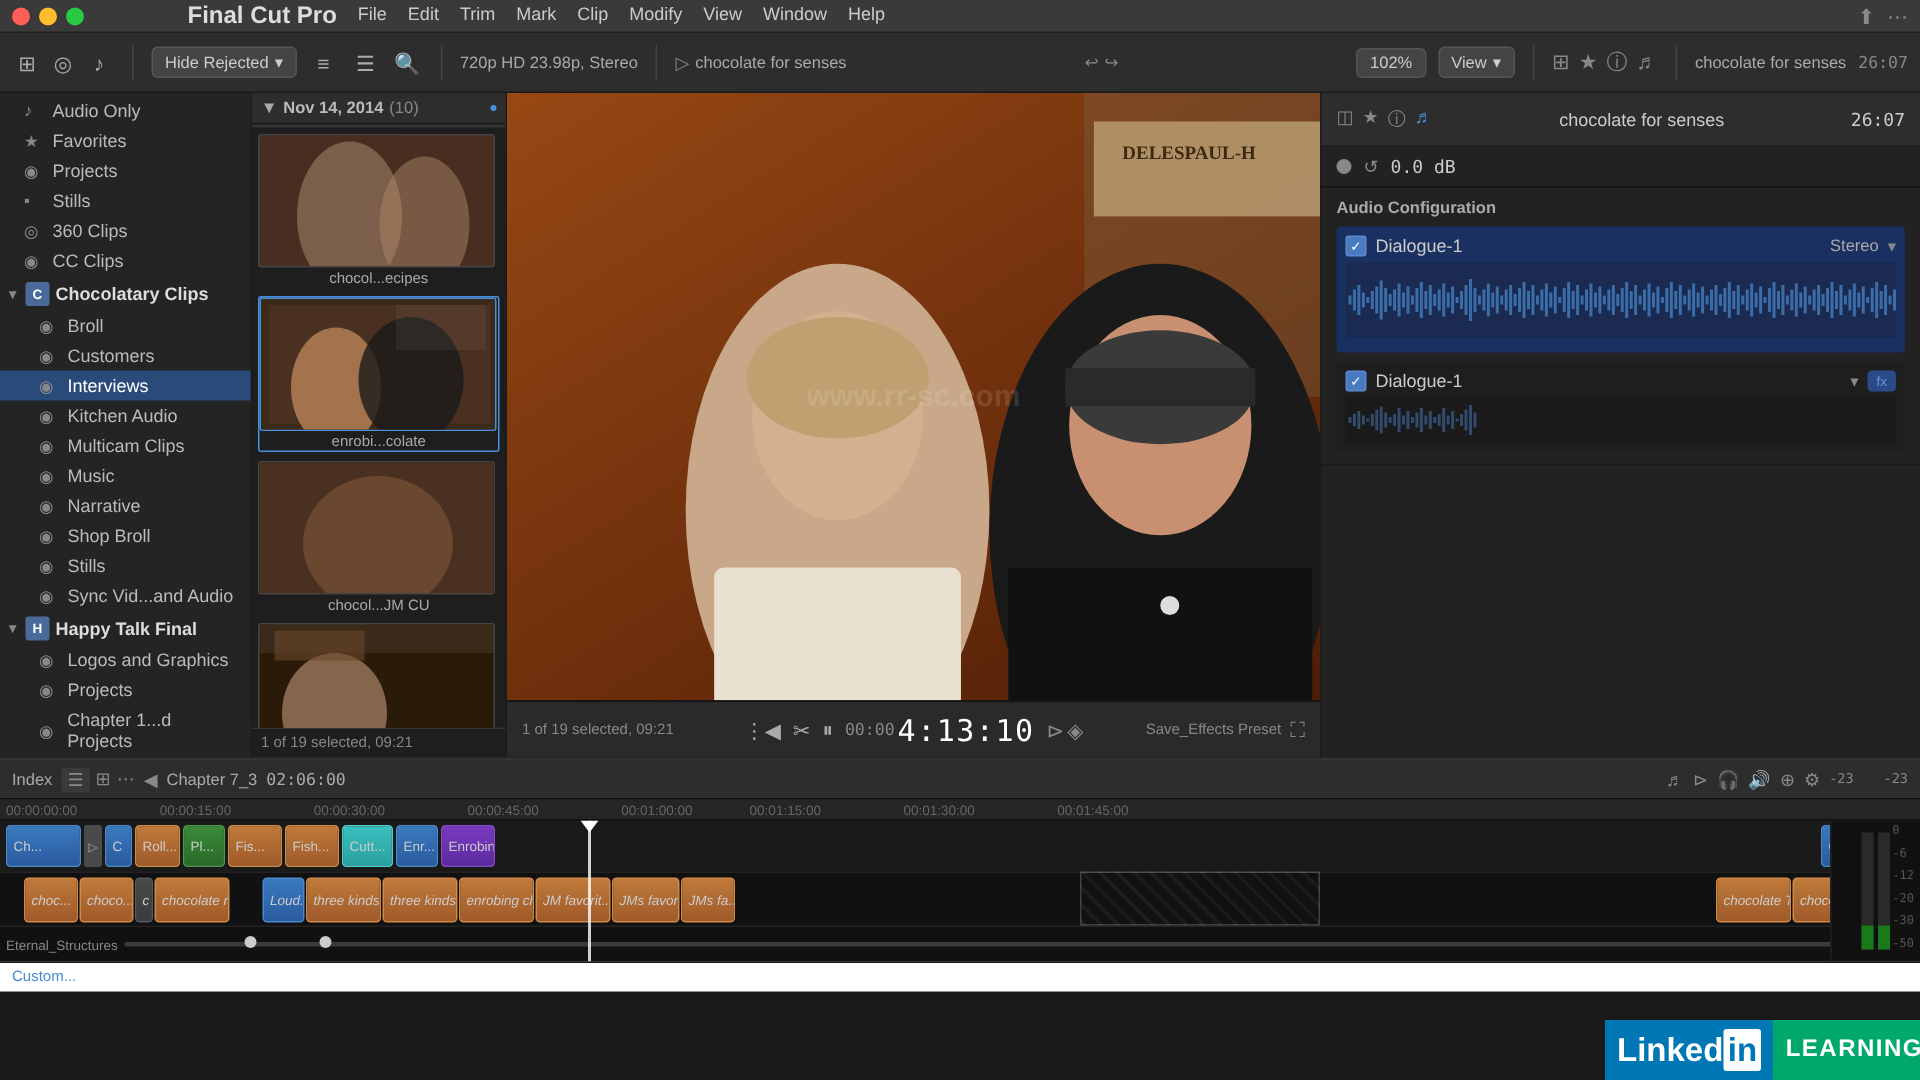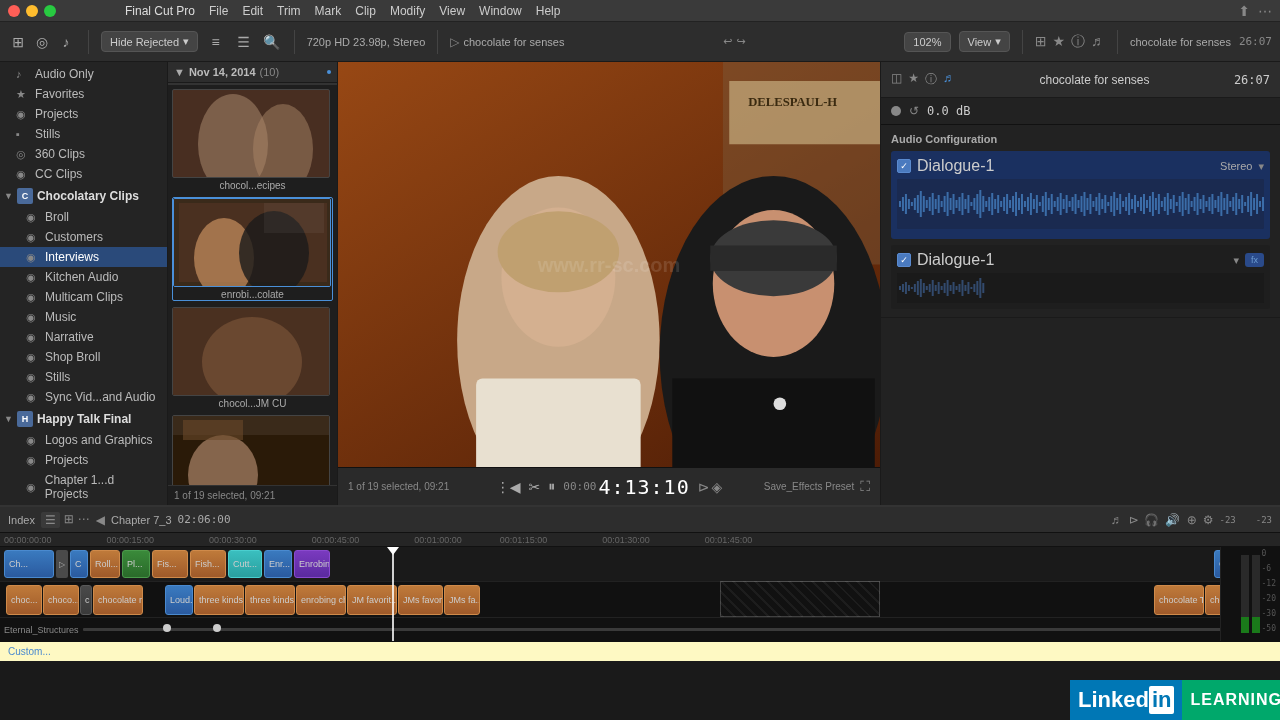--- a/index.html
+++ b/index.html
@@ -156,21 +156,21 @@
     }
     .audio-section { padding: 8px 10px; border-bottom: 1px solid #1a1a1a; }
     .audio-label { font-size: 11px; color: #aaa; margin-bottom: 6px; font-weight: 600; }
     .audio-config-row {
       display: flex;
       align-items: center;
       gap: 6px;
       margin-bottom: 4px;
     }
     .audio-checkbox { width: 14px; height: 14px; background: #4a7abf; border: 1px solid #5a8acf; border-radius: 2px; display: flex; align-items: center; justify-content: center; color: #fff; font-size: 9px; }
-    .audio-track-name { font-size: 16px; color: #ccc; flex: 1; }
+    .audio-track-name { font-size: 12px; color: #ccc; flex: 1; }
 
     
     .bottom-area {
       position: absolute;
       bottom: 0;
       left: 0;
       right: 0;
       height: 215px;
       background: #1a1a1a;
       border-top: 2px solid #333;
@@ -220,21 +220,21 @@
     .vol-value { font-size: 12px; color: #ccc; font-family: monospace; }
   </style>
 </head>
 <body>
 
 <div class="titlebar">
   <div class="traffic-light tl-red"></div>
   <div class="traffic-light tl-yellow"></div>
   <div class="traffic-light tl-green"></div>
   <div style="display:flex; gap:14px; margin-left:20px;">
-    <span style="font-size:12px;font-weight:400;color:#ddd;padding-left:43px;">Final Cut Pro</span>
+    <span style="font-size:16px;font-weight:700;color:#ddd;padding-left:43px;">Final Cut Pro</span>
 
     <span style="font-size:12px;color:#ccc;">File</span>
     <span style="font-size:12px;color:#ccc;">Edit</span>
     <span style="font-size:12px;color:#ccc;">Trim</span>
     <span style="font-size:12px;color:#ccc;">Mark</span>
     <span style="font-size:12px;color:#ccc;">Clip</span>
     <span style="font-size:12px;color:#ccc;">Modify</span>
     <span style="font-size:12px;color:#ccc;">View</span>
     <span style="font-size:12px;color:#ccc;">Window</span>
     <span style="font-size:12px;color:#ccc;">Help</span>
@@ -783,21 +783,21 @@
       <div class="track-clip clip-cyan" style="width:34px;">Cutt...</div>
       <div class="track-clip clip-blue" style="width:28px;">Enr...</div>
       <div class="track-clip clip-purple" style="width:36px;">Enrobing...</div>
       <div style="flex:1;"></div>
       <div class="track-clip clip-blue" style="width:14px;">C</div>
       <div class="track-clip clip-blue" style="width:14px;">C</div>
       <div class="track-clip clip-blue" style="width:14px;">C</div>
       <div class="track-clip clip-blue" style="width:14px;">C</div>
     </div>
 
-    <div style="height:36px;background:#111;display:flex;align-items:center;padding:2px 6px;gap:1px;overflow:hidden;border-top:1px solid #222;">
+    <div style="height:36px;background:#111;display:flex;align-items:center;padding:2px 16px;gap:1px;overflow:hidden;border-top:1px solid #222;font-style:italic;">
       <div class="track-clip clip-orange" style="width:36px;height:30px;">choc...</div>
       <div class="track-clip clip-orange" style="width:36px;height:30px;">choco...</div>
       <div class="track-clip clip-gray" style="width:12px;height:30px;">c</div>
       <div class="track-clip clip-orange" style="width:50px;height:30px;">chocolate recipe_JM</div>
       <div style="width:20px;"></div>
       <div class="track-clip clip-blue" style="width:28px;height:30px;">Loud...</div>
       <div class="track-clip clip-orange" style="width:50px;height:30px;">three kinds of ch...</div>
       <div class="track-clip clip-orange" style="width:50px;height:30px;">three kinds of ch...</div>
       <div class="track-clip clip-orange" style="width:50px;height:30px;">enrobing ch...</div>
       <div class="track-clip clip-orange" style="width:50px;height:30px;">JM favorit...</div>
@@ -838,21 +838,21 @@
         <span>0</span>
         <span>-6</span>
         <span>-12</span>
         <span>-20</span>
         <span>-30</span>
         <span>-50</span>
       </div>
     </div>
   </div>
 
-  <div style="height:20px;background:#fef9c3;display:flex;align-items:center;padding:0 8px;gap:10px;border-top:1px solid #111;">
+  <div style="height:20px;background:#ffffff;display:flex;align-items:center;padding:0 8px;gap:10px;border-top:1px solid #111;">
     <span style="font-size:10px;color:#4a8acf;cursor:pointer;">Custom...</span>
 
   </div>
 </div>
 
 <div style="position:fixed;bottom:0;right:0;width:200px;height:40px;background:#1a1a1a;display:flex;align-items:flex-end;justify-content:center;gap:0;">
   <div style="background:#0077b5;padding:4px 8px;height:40px;display:flex;align-items:center;">
     <span style="font-size:22px;font-weight:900;color:#fff;font-family:sans-serif;">Linked</span>
     <span style="background:#fff;color:#0077b5;font-size:22px;font-weight:900;padding:1px 3px;border-radius:2px;font-family:sans-serif;">in</span>
   </div>

